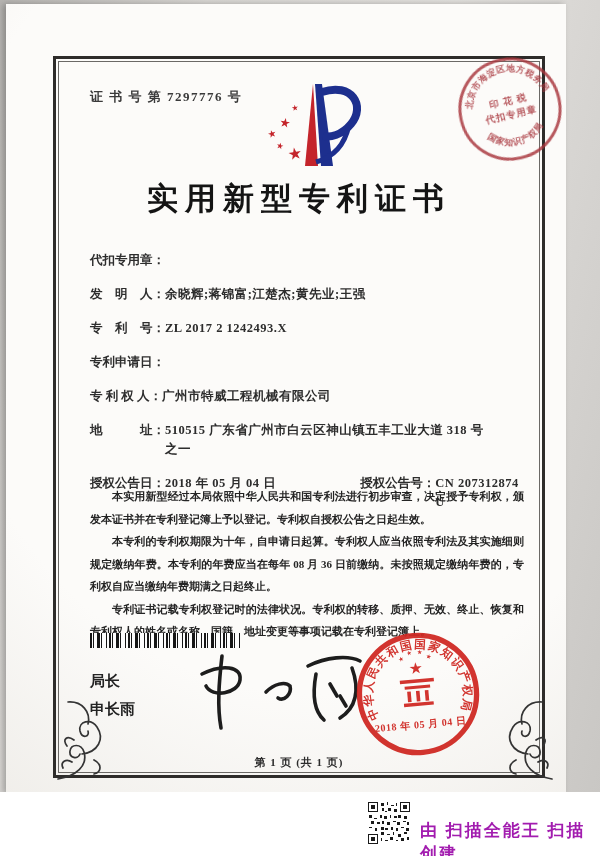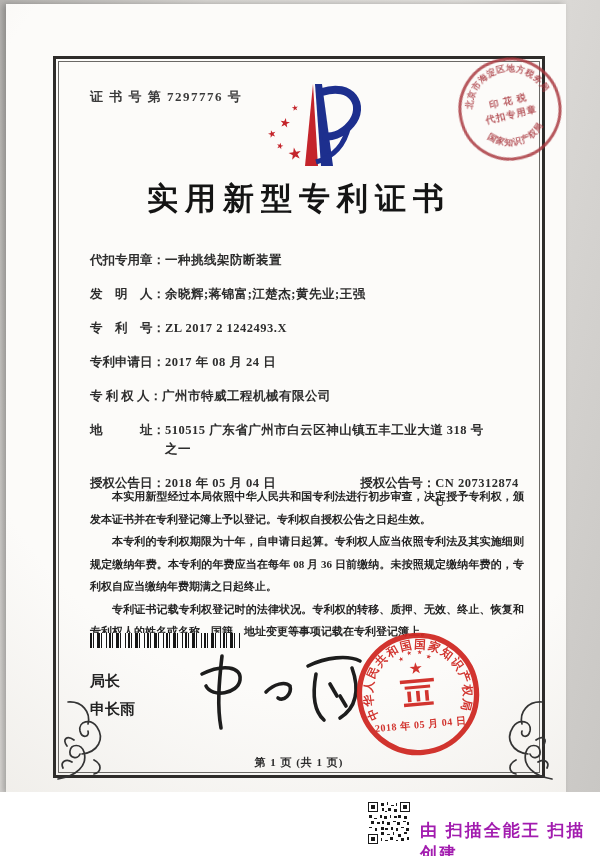--- a/index.html
+++ b/index.html
@@ -118,33 +118,31 @@
       <text class="tax-center" x="55" y="50" text-anchor="middle">印 花 税</text>
       <text class="tax-center" x="55" y="64" text-anchor="middle">代扣专用章</text>
     </g>
   </svg>
 
   <div class="title">实用新型专利证书</div>
 
   <div class="fields">
     <div class="frow">
       <span class="flabel">代扣专用章：</span>
-      <span class="fvalue">一种挑线架防断装置</span>
     </div>
     <div class="frow">
       <span class="flabel">发　明　人：</span>
       <span class="fvalue">余晓辉;蒋锦富;江楚杰;黄先业;王强</span>
     </div>
     <div class="frow">
       <span class="flabel">专　利　号：</span>
       <span class="fvalue">ZL 2017 2 1242493.X</span>
     </div>
     <div class="frow">
       <span class="flabel">专利申请日：</span>
-      <span class="fvalue">2017 年 08 月 24 日</span>
     </div>
     <div class="frow">
       <span class="flabel">专 利 权 人：</span>
       <span class="fvalue">广州市特威工程机械有限公司</span>
     </div>
     <div class="frow address">
       <span class="flabel">地　　　址：</span>
       <span class="fvalue">510515 广东省广州市白云区神山镇五丰工业大道 318 号之一</span>
     </div>
     <div class="frow grant-row">

